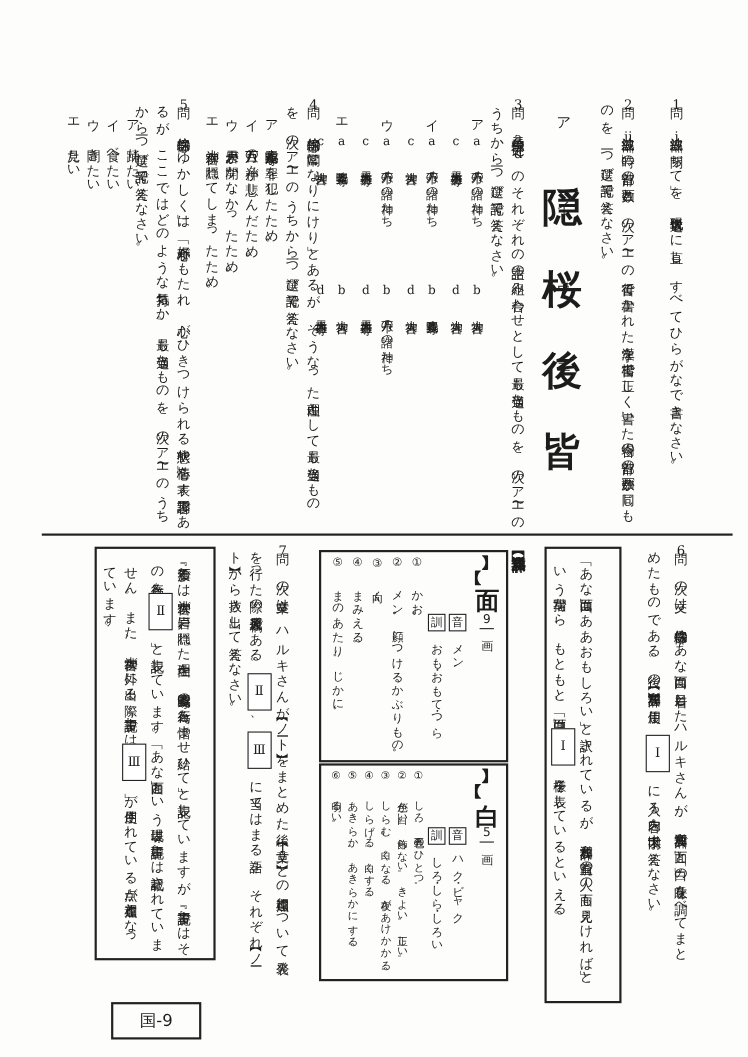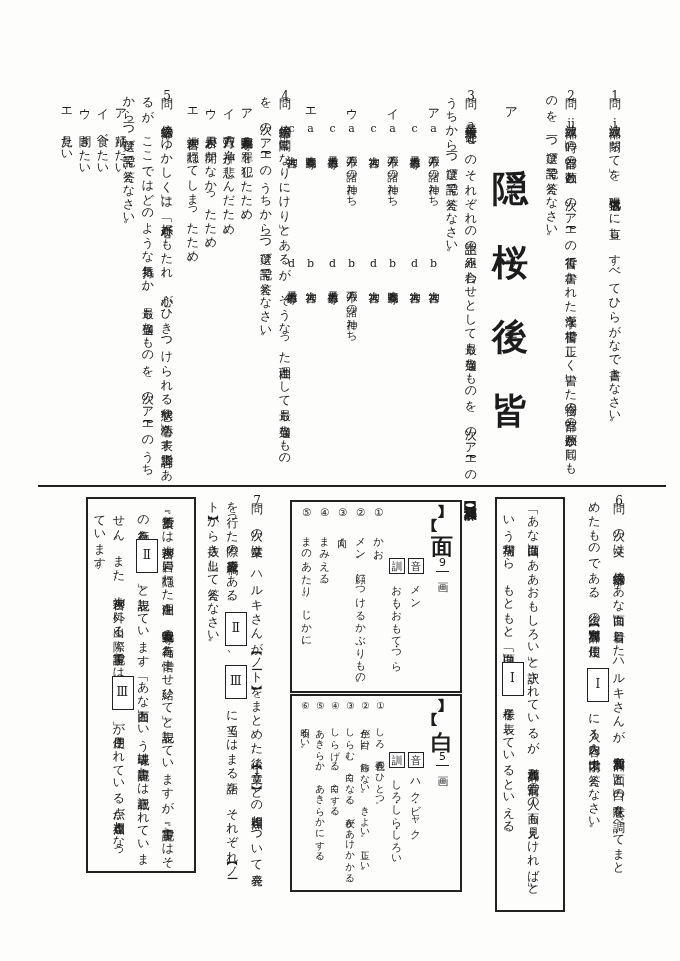--- a/index.html
+++ b/index.html
@@ -204,14 +204,15 @@
   <div class="qblock" style="right:414px;top:493px;height:382px;width:80px;">
     <span>問7　次の文章は、ハルキさんが【ノート】をまとめた後、【文章1】との相違点について発表を行った際の発表原稿である。空欄</span><span class="blank">Ⅱ</span><span>、</span><span class="blank">Ⅲ</span><span>に当てはまる語を、それぞれ【ノート】から抜き出して答えなさい。</span>
   </div>
 
   <div class="passage-box" style="left:86px;top:497px;width:106px;height:372px;">
     <div class="passage-inner">
       <span>『沙石集』では大神宮が岩戸に隠れた理由を、素戔嗚尊の行為を「憎ませ給ひて」と表記していますが、『古事記』ではその行為を「</span><span class="blank">Ⅱ</span><span>」と表記しています。「あな面白」という表現は『古事記』には記載されていません。また、大神宮が外に出る際、『古事記』では「</span><span class="blank">Ⅲ</span><span>」が使用されている点が相違点となっています。</span>
     </div>
   </div>
 
+  <div class="page-label">国-9</div>
 
 </div>
 
 </body></html>

